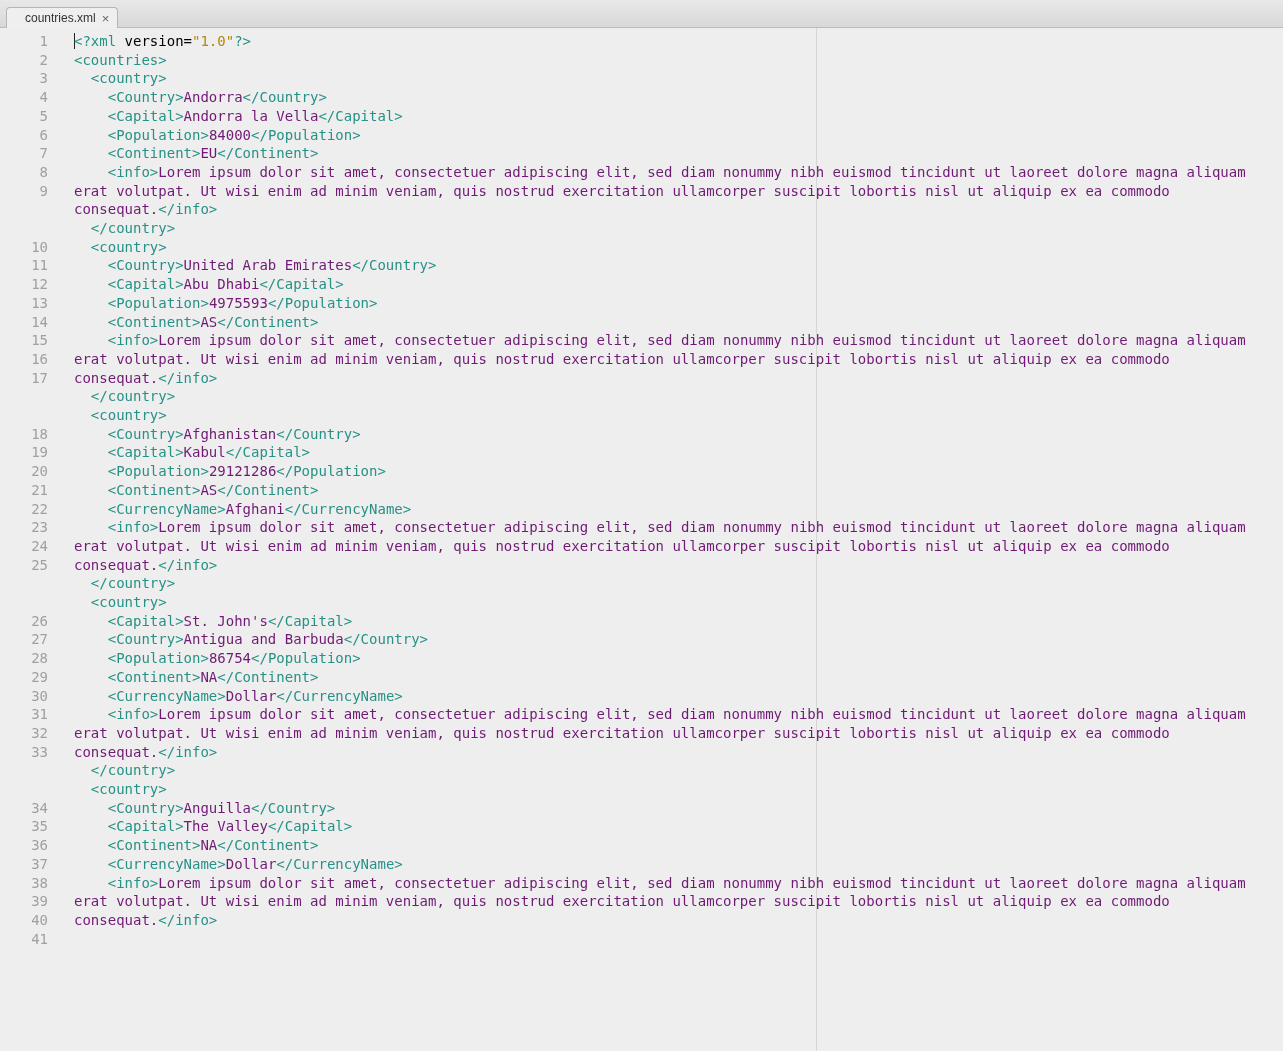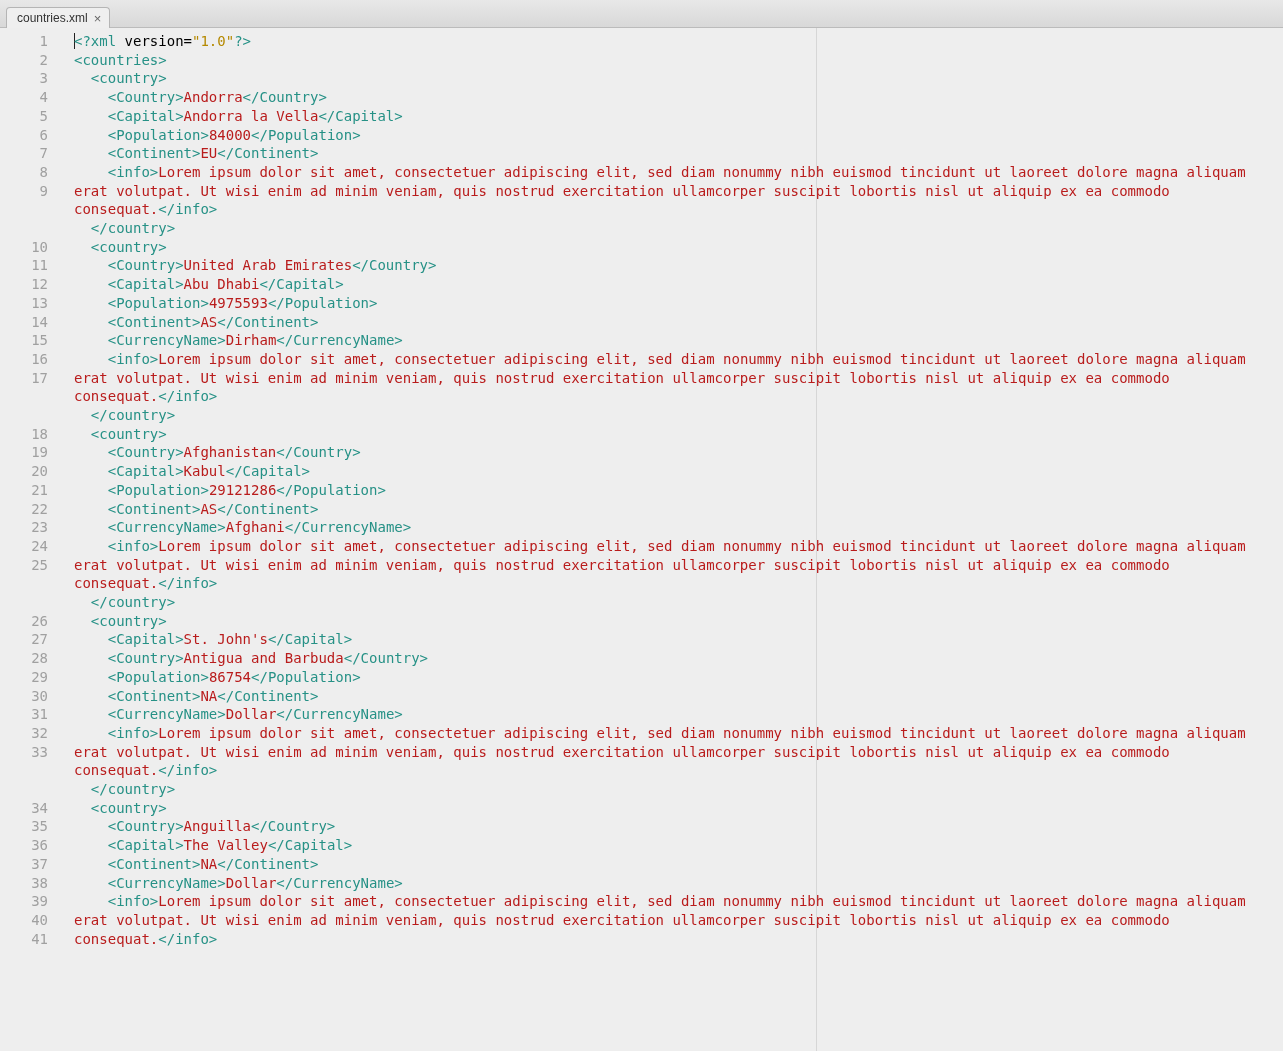--- a/index.html
+++ b/index.html
@@ -17,21 +17,21 @@
   display: flex;
   align-items: flex-end;
   padding-left: 6px;
   border-bottom: 1px solid #bbb;
 }
 .tab {
   background: #efefef;
   border: 1px solid #b5b5b5;
   border-bottom: none;
   border-radius: 4px 4px 0 0;
-  padding: 3px 8px 3px 10px;
+  padding: 3px 8px 3px 18px;
   font-family: sans-serif;
   font-size: 12px;
   color: #333;
   display: flex;
   align-items: center;
   gap: 6px;
   position: relative;
   bottom: -1px;
 }
 .tab-close {
@@ -75,21 +75,21 @@
   left: 754px;
   width: 1px;
   background: #d6d6d6;
   pointer-events: none;
 }
 .line { white-space: pre; min-height: 18.7px; }
 .wrap-line { white-space: pre-wrap; min-height: 18.7px; word-break: break-word; padding-right: 24px; }
 .tag { color: #269186; }
 .attr { color: #000000; }
 .str { color: #b58900; }
-.txt { color: #b91c1c; }
+.txt { color: #701a75; }
 .caret {
   display: inline-block;
   width: 1px;
   height: 16px;
   background: #222;
   vertical-align: text-bottom;
   margin-right: -1px;
 }
 .gutter div { min-height: 18.7px; }
 </style>
@@ -166,21 +166,20 @@
       <div class="line">    <span class="tag">&lt;Capital&gt;</span><span class="txt">Andorra la Vella</span><span class="tag">&lt;/Capital&gt;</span></div>
       <div class="line">    <span class="tag">&lt;Population&gt;</span><span class="txt">84000</span><span class="tag">&lt;/Population&gt;</span></div>
       <div class="line">    <span class="tag">&lt;Continent&gt;</span><span class="txt">EU</span><span class="tag">&lt;/Continent&gt;</span></div>
       <div class="wrap-line" style="height: 56.1px; overflow: hidden;">    <span class="tag">&lt;info&gt;</span><span class="txt">Lorem ipsum dolor sit amet, consectetuer adipiscing elit, sed diam nonummy nibh euismod tincidunt ut laoreet dolore magna aliquam erat volutpat. Ut wisi enim ad minim veniam, quis nostrud exercitation ullamcorper suscipit lobortis nisl ut aliquip ex ea commodo consequat.</span><span class="tag">&lt;/info&gt;</span></div>
       <div class="line">  <span class="tag">&lt;/country&gt;</span></div>
       <div class="line">  <span class="tag">&lt;country&gt;</span></div>
       <div class="line">    <span class="tag">&lt;Country&gt;</span><span class="txt">United Arab Emirates</span><span class="tag">&lt;/Country&gt;</span></div>
       <div class="line">    <span class="tag">&lt;Capital&gt;</span><span class="txt">Abu Dhabi</span><span class="tag">&lt;/Capital&gt;</span></div>
       <div class="line">    <span class="tag">&lt;Population&gt;</span><span class="txt">4975593</span><span class="tag">&lt;/Population&gt;</span></div>
       <div class="line">    <span class="tag">&lt;Continent&gt;</span><span class="txt">AS</span><span class="tag">&lt;/Continent&gt;</span></div>
-      <div class="line">    <span class="tag">&lt;CurrencyName&gt;</span><span class="txt">Dirham</span><span class="tag">&lt;/CurrencyName&gt;</span></div>
       <div class="wrap-line" style="height: 56.1px; overflow: hidden;">    <span class="tag">&lt;info&gt;</span><span class="txt">Lorem ipsum dolor sit amet, consectetuer adipiscing elit, sed diam nonummy nibh euismod tincidunt ut laoreet dolore magna aliquam erat volutpat. Ut wisi enim ad minim veniam, quis nostrud exercitation ullamcorper suscipit lobortis nisl ut aliquip ex ea commodo consequat.</span><span class="tag">&lt;/info&gt;</span></div>
       <div class="line">  <span class="tag">&lt;/country&gt;</span></div>
       <div class="line">  <span class="tag">&lt;country&gt;</span></div>
       <div class="line">    <span class="tag">&lt;Country&gt;</span><span class="txt">Afghanistan</span><span class="tag">&lt;/Country&gt;</span></div>
       <div class="line">    <span class="tag">&lt;Capital&gt;</span><span class="txt">Kabul</span><span class="tag">&lt;/Capital&gt;</span></div>
       <div class="line">    <span class="tag">&lt;Population&gt;</span><span class="txt">29121286</span><span class="tag">&lt;/Population&gt;</span></div>
       <div class="line">    <span class="tag">&lt;Continent&gt;</span><span class="txt">AS</span><span class="tag">&lt;/Continent&gt;</span></div>
       <div class="line">    <span class="tag">&lt;CurrencyName&gt;</span><span class="txt">Afghani</span><span class="tag">&lt;/CurrencyName&gt;</span></div>
       <div class="wrap-line" style="height: 56.1px; overflow: hidden;">    <span class="tag">&lt;info&gt;</span><span class="txt">Lorem ipsum dolor sit amet, consectetuer adipiscing elit, sed diam nonummy nibh euismod tincidunt ut laoreet dolore magna aliquam erat volutpat. Ut wisi enim ad minim veniam, quis nostrud exercitation ullamcorper suscipit lobortis nisl ut aliquip ex ea commodo consequat.</span><span class="tag">&lt;/info&gt;</span></div>
       <div class="line">  <span class="tag">&lt;/country&gt;</span></div>

